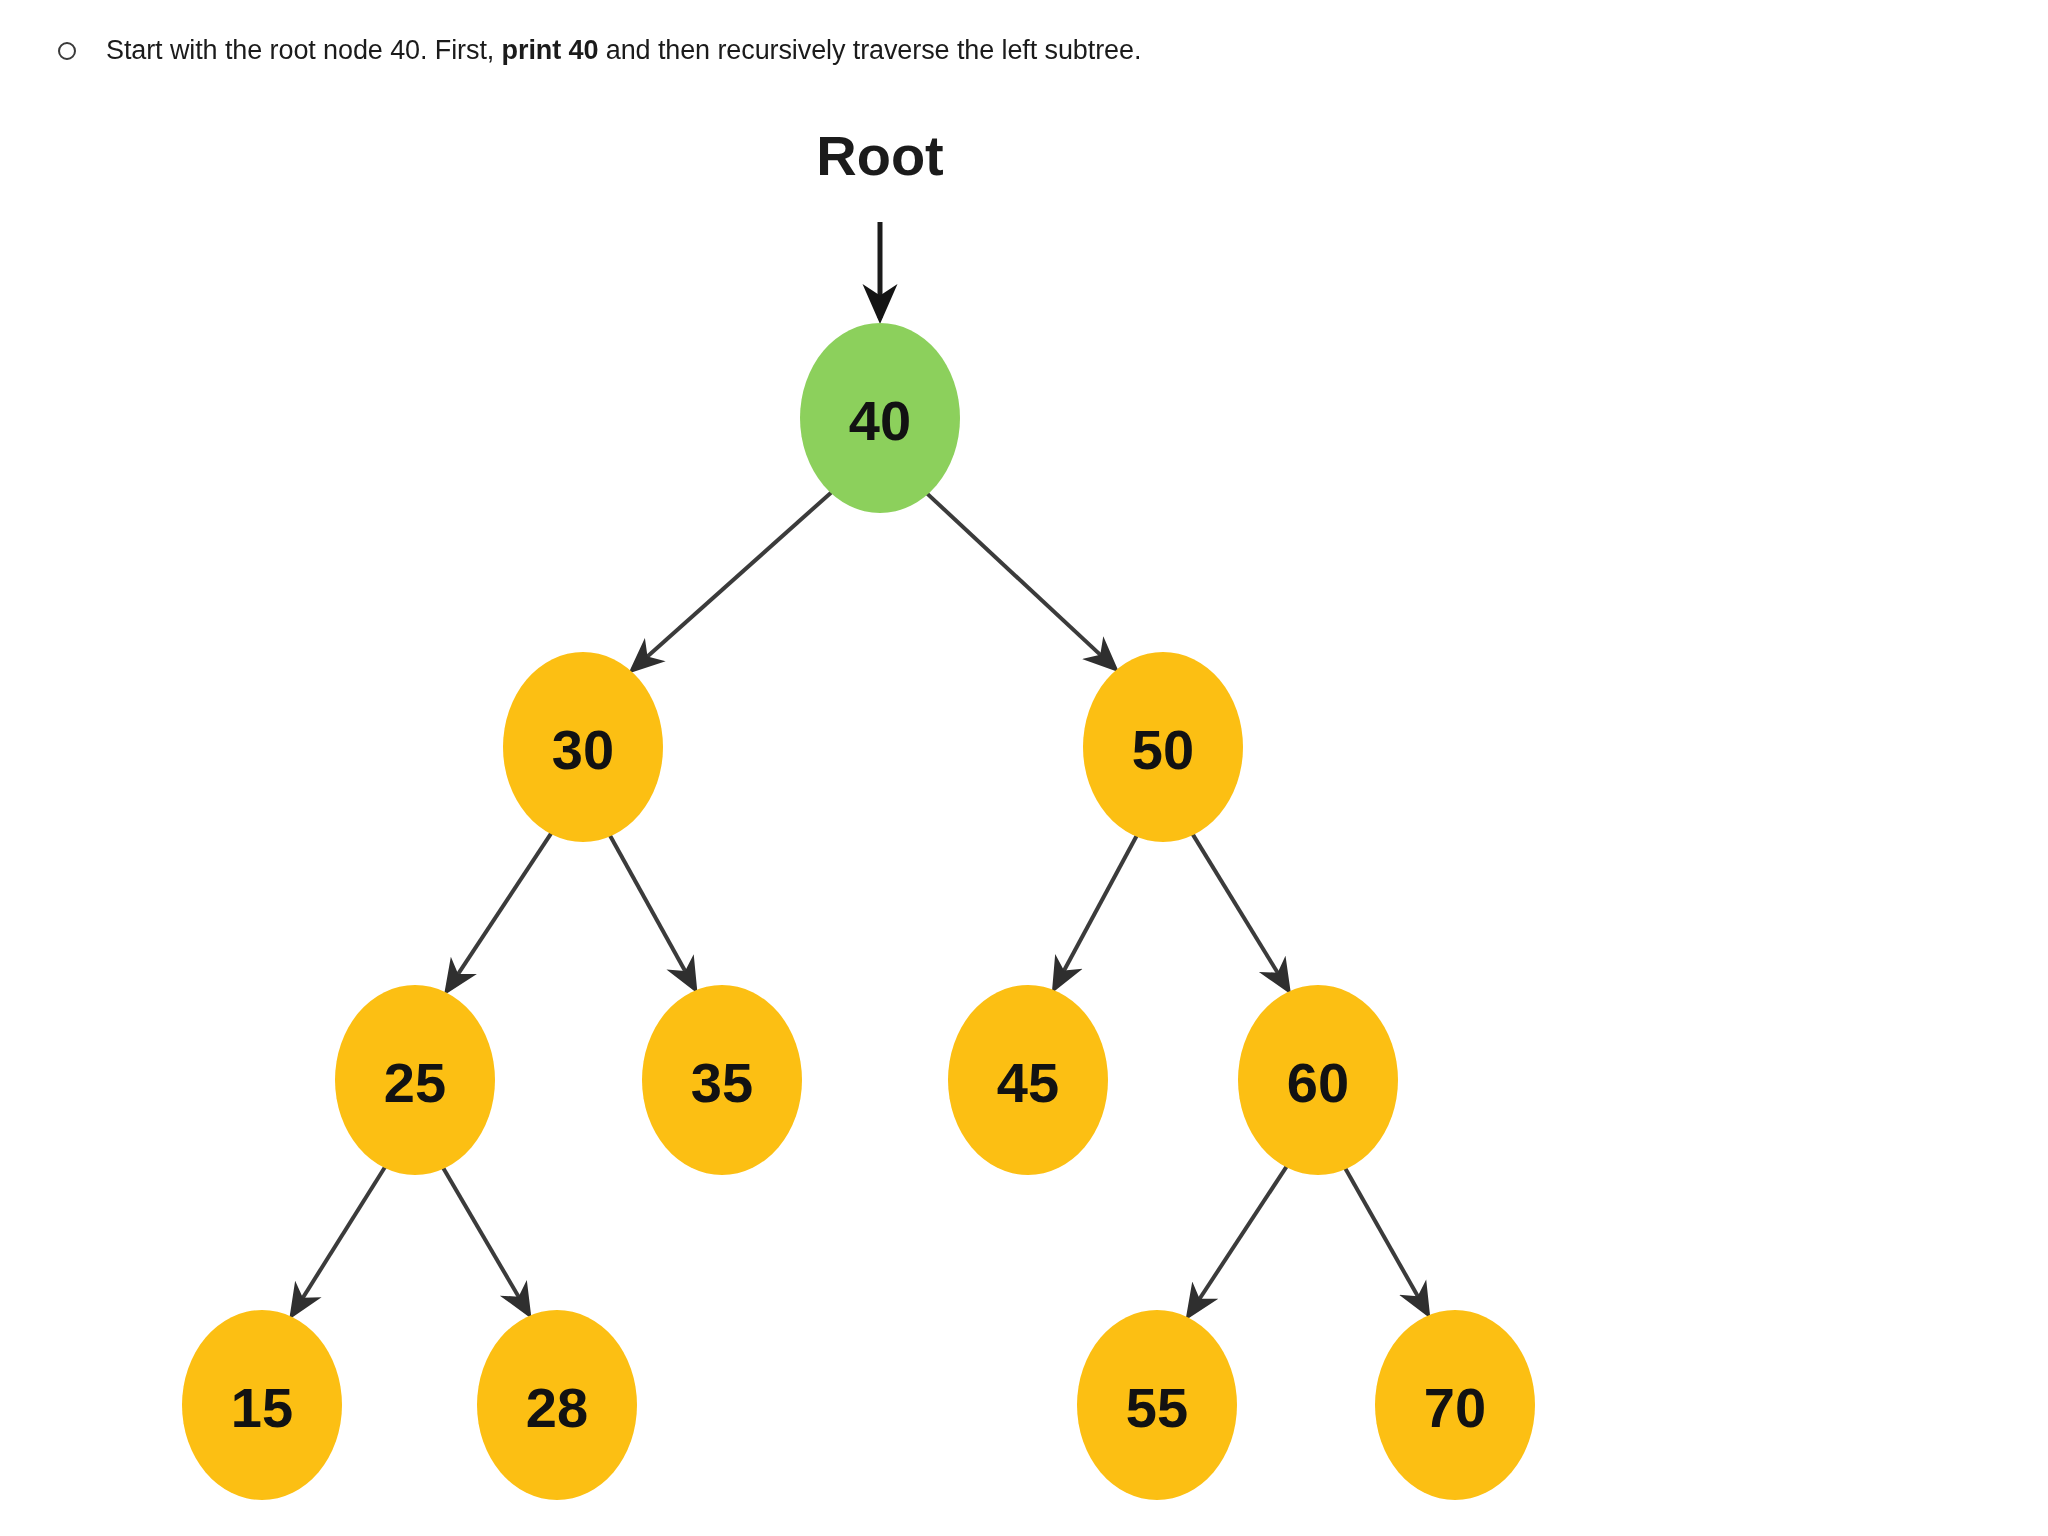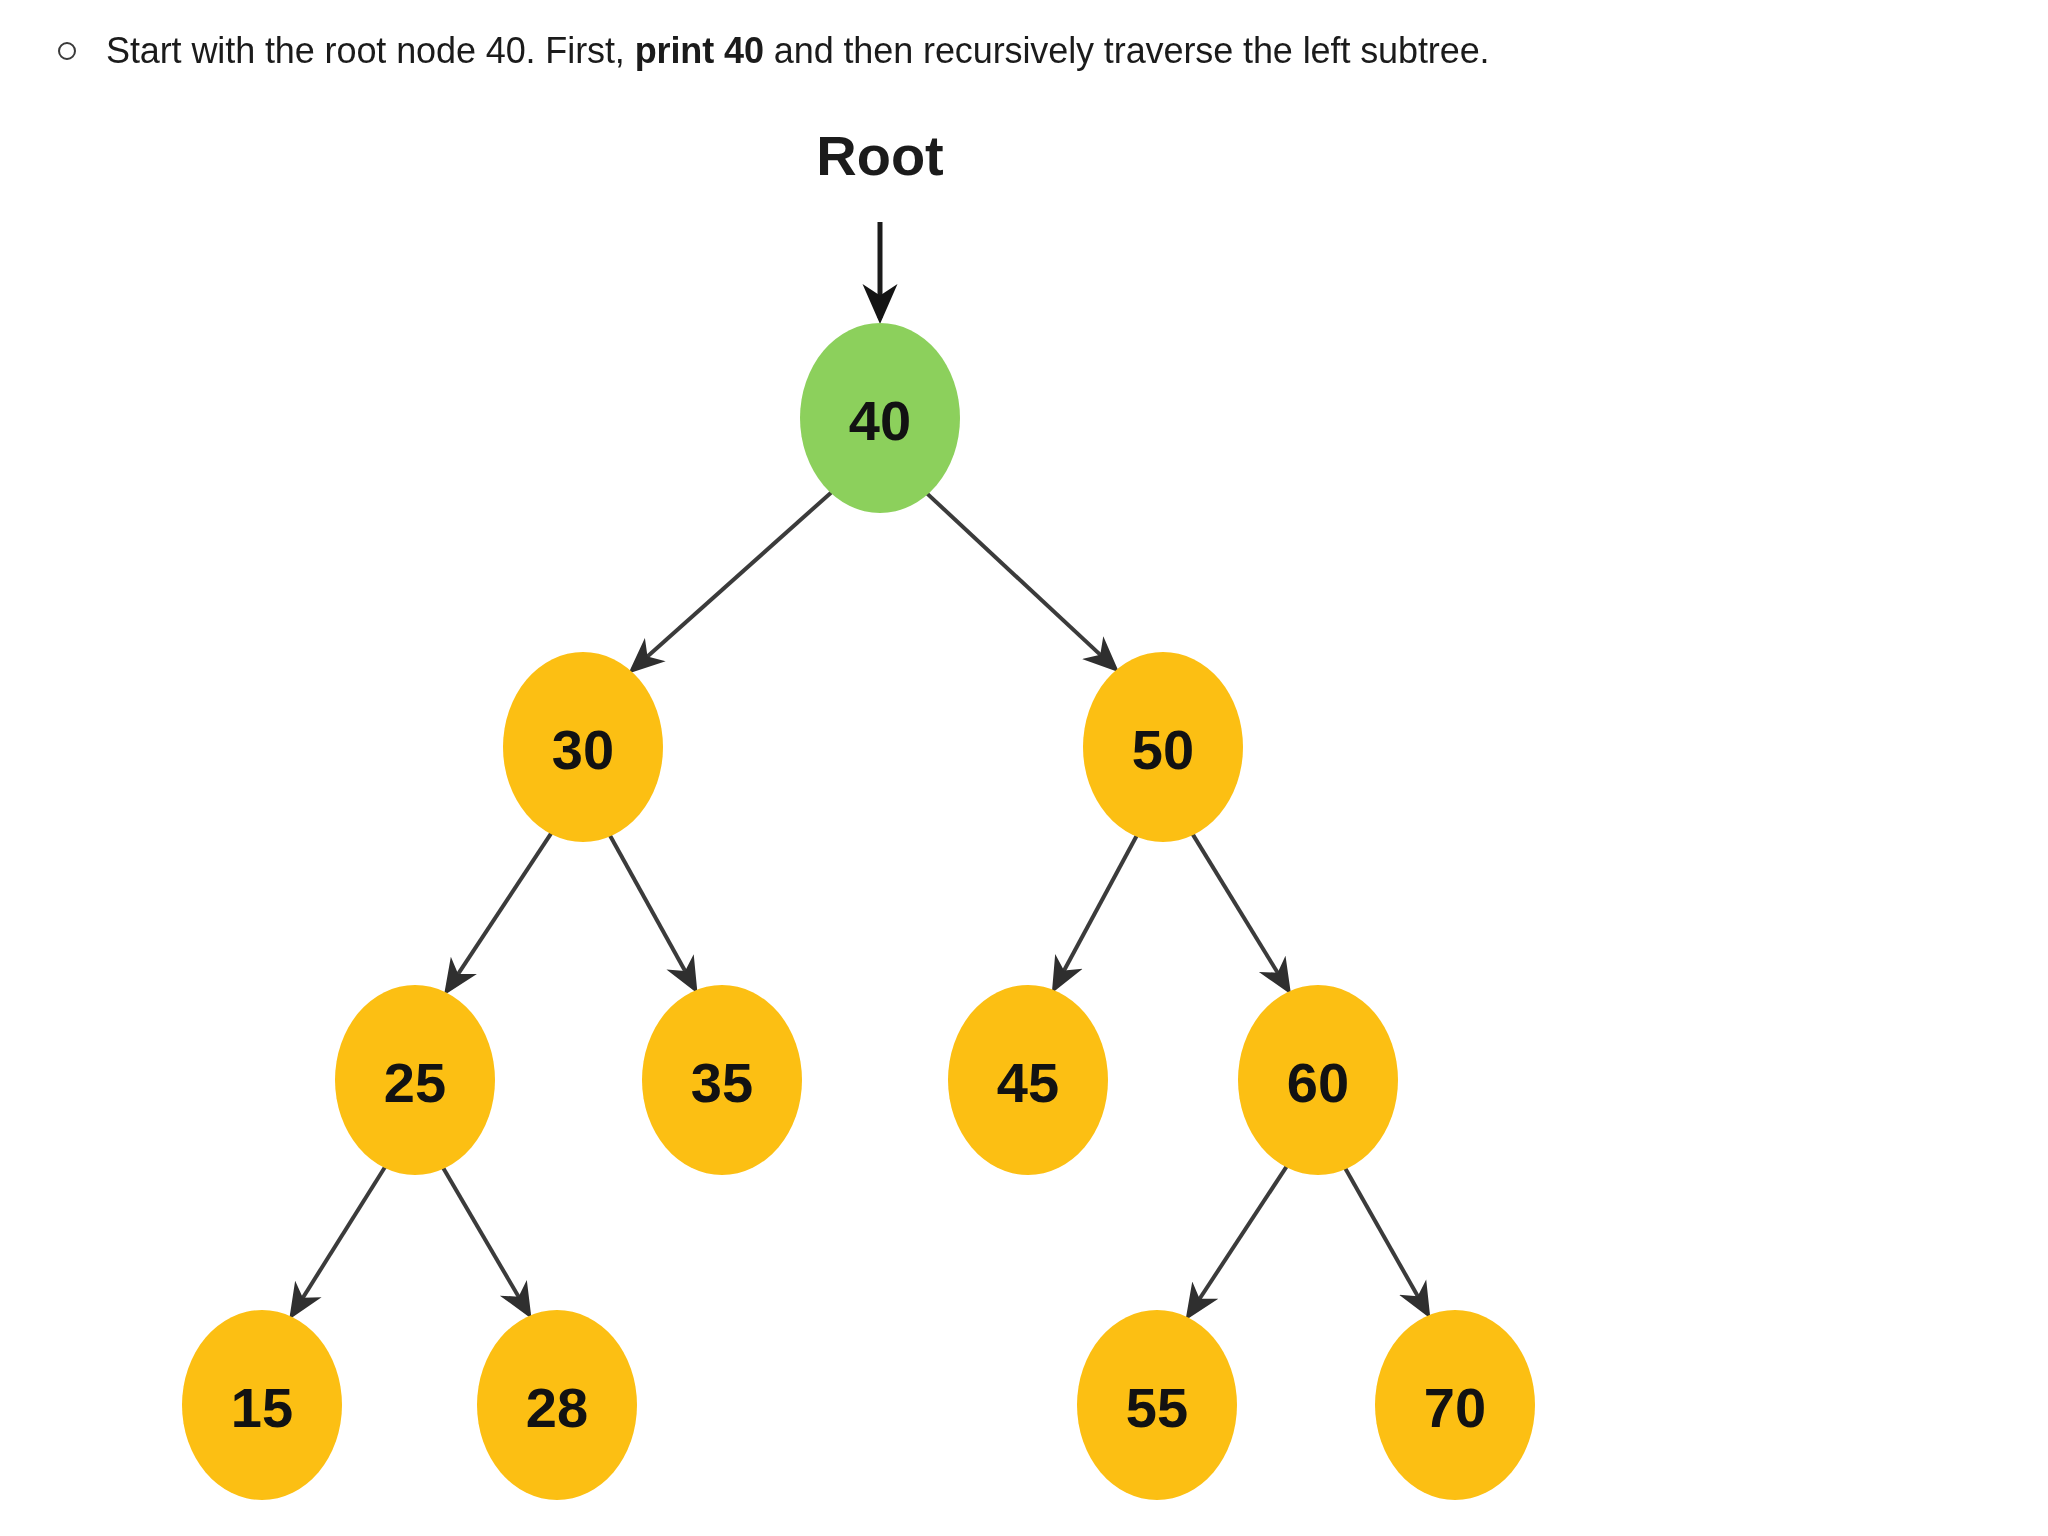--- a/index.html
+++ b/index.html
@@ -35,21 +35,21 @@
     width: 18px;
     height: 18px;
     border: 2px solid #3a3a3a;
     border-radius: 50%;
     margin-left: 58px;
     margin-right: 30px;
     flex: 0 0 auto;
     box-sizing: border-box;
   }
   .bullet-text {
-    font-size: 36px;
+    font-size: 27px;
     font-weight: 400;
     letter-spacing: -0.1px;
     white-space: nowrap;
     color: #1b1b1b;
     line-height: 1.1;
   }
   .bullet-text b {
     font-weight: 700;
   }
 

